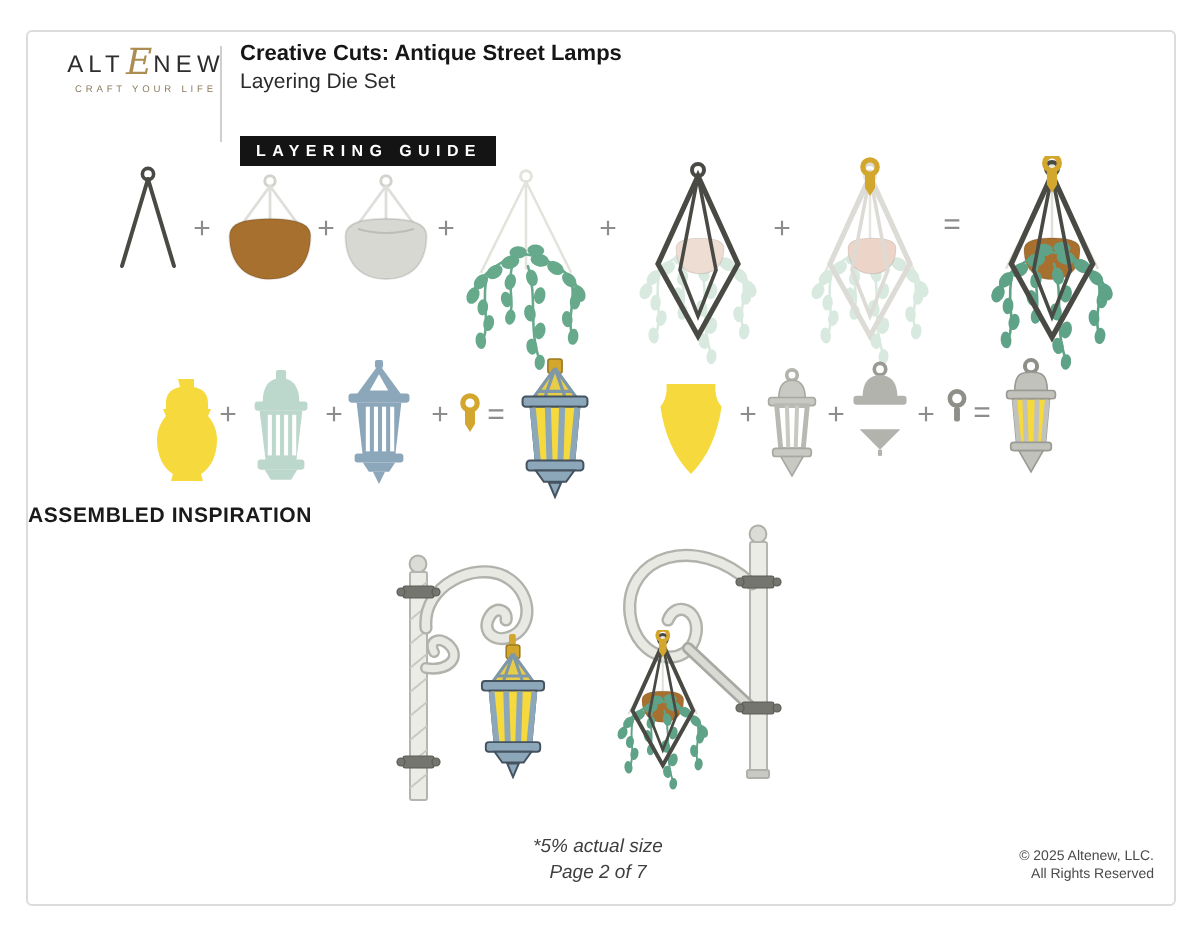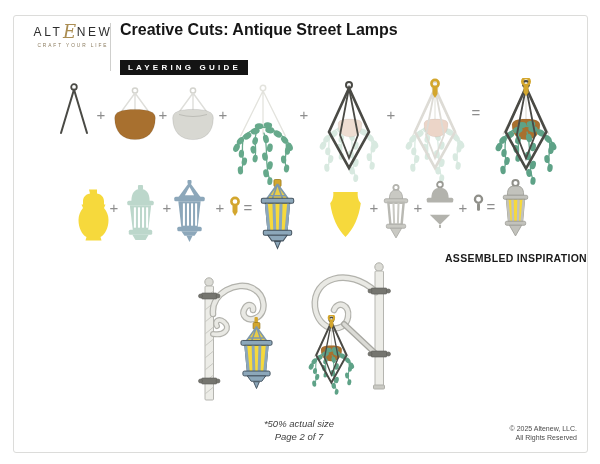--- a/index.html
+++ b/index.html
@@ -12,29 +12,29 @@
     background:#fff;border:1px solid #dcdcda;border-radius:3px;
   }
   
   .logo{position:absolute;left:14px;top:9px;width:90px;text-align:center;}
   .logo-line{display:flex;align-items:center;justify-content:center;}
   .logo-alt{font-size:12px;letter-spacing:2.6px;color:#2d2d2d;font-weight:500;}
   .logo-amp{font-family:"DejaVu Serif", serif;font-style:italic;font-size:18px;line-height:10px;color:#ab8d52;margin:0 0.5px;}
   .logo-tag{font-size:4.8px;letter-spacing:1.9px;color:#8b7b5e;margin-top:4px;}
   .vdiv{position:absolute;left:96px;top:7px;width:1px;height:48px;background:#cfcfcd;}
   .tblock{position:absolute;left:106px;top:5px;}
-  .title{font-size:16px;font-weight:bold;color:#161616;}
+  .title{font-size:11px;font-weight:bold;color:#161616;}
   .subtitle{font-size:10.5px;color:#2b2b2b;margin-top:2px;}
   .badge{display:inline-block;margin-top:21px;background:#141414;color:#fff;
     font-size:8px;font-weight:bold;letter-spacing:3.2px;padding:3px 7px 3px 8px;}
   
   .piece{position:absolute;}
   .piece svg{width:100%;height:100%;display:block;overflow:visible;}
   .op{position:absolute;font-size:15px;color:#8d8d8d;width:16px;text-align:center;line-height:16px;}
-  .sect-title{position:absolute;left:0;top:236px;width:100%;text-align:right;
+  .sect-title{position:absolute;left:0;top:236px;width:100%;text-align:left;
     font-size:10.5px;font-weight:bold;letter-spacing:0.3px;color:#1a1a1a;}
   
   .foot-note{position:absolute;left:200px;top:402px;width:170px;text-align:center;
     font-style:italic;font-size:9.5px;color:#3f3f3f;line-height:1.35;}
   .copyright{position:absolute;right:10px;top:408px;text-align:right;
     font-size:7px;color:#4a4a4a;line-height:1.35;}
 </style>
 </head>
 <body>
 
@@ -132,20 +132,21 @@
     <div class="logo-line">
       <span class="logo-alt">ALT</span>
         <span class="logo-amp">E</span>
         <span class="logo-alt">NEW</span>
     </div>
     <div class="logo-tag">CRAFT YOUR LIFE</div>
   </div>
   <div class="vdiv"></div>
   <div class="tblock">
     <div class="title">Creative Cuts: Antique Street Lamps</div>
+    <div class="subtitle">Layering Die Set</div>
     <div class="badge">LAYERING GUIDE</div>
   </div>
 
   <div class="piece" style="left:42px;top:67px;width:36px;height:52px">
     <svg viewBox="0 0 36 52">
       <circle cx="18" cy="4" r="2.8" fill="none" stroke="#4a4a45" stroke-width="1.8"></circle>
       <path d="M18,6.5 L5,50 M18,6.5 L31,50" stroke="#4a4a45" stroke-width="2" fill="none" stroke-linecap="round"></path>
     </svg>
   </div>
   <span class="op" style="left:79px;top:91px">+</span>
@@ -391,21 +392,21 @@
           <circle cx="84" cy="96" r="2"></circle>
           <circle cx="102.5" cy="96" r="2"></circle>
       </g>
       <g transform="translate(15,57) scale(0.76)">
         <use href="#s-planter" width="80" height="112"></use>
       </g>
     </svg>
   </div>
 
   <div class="foot-note">
-    <div>*50% actual size</div>
+    <div>*5% actual size</div>
     <div>Page 2 of 7</div>
   </div>
   <div class="copyright">
     <div>© 2025 Altenew, LLC.</div>
     <div>All Rights Reserved</div>
   </div>
 
 </div>
 
 </body></html>

